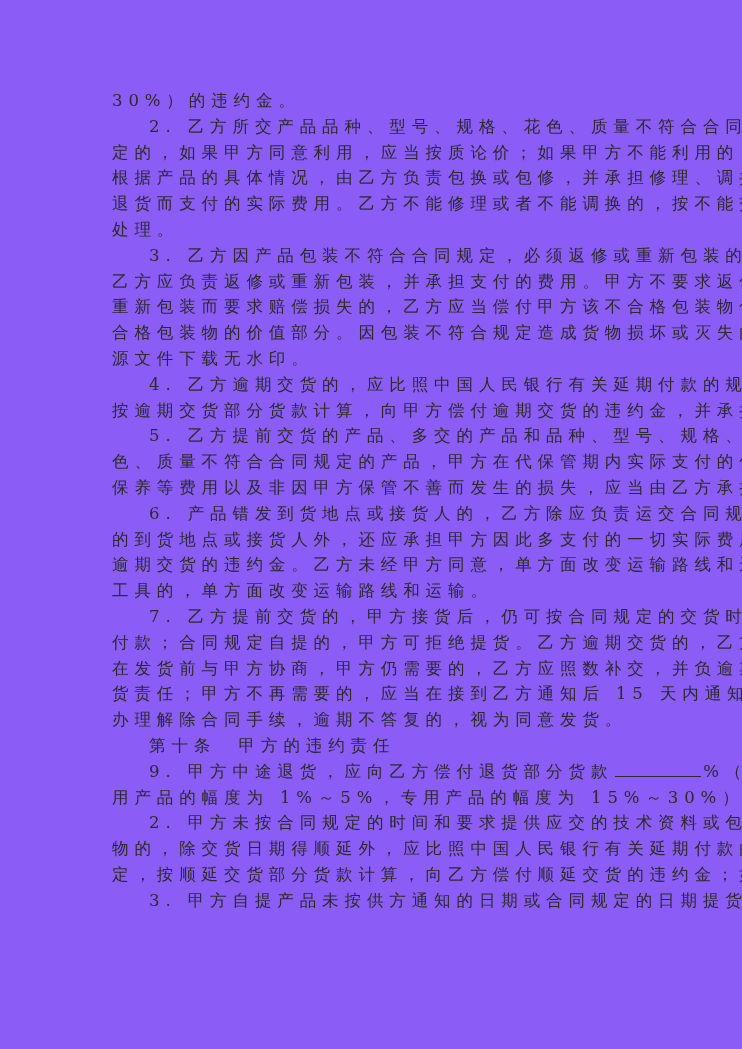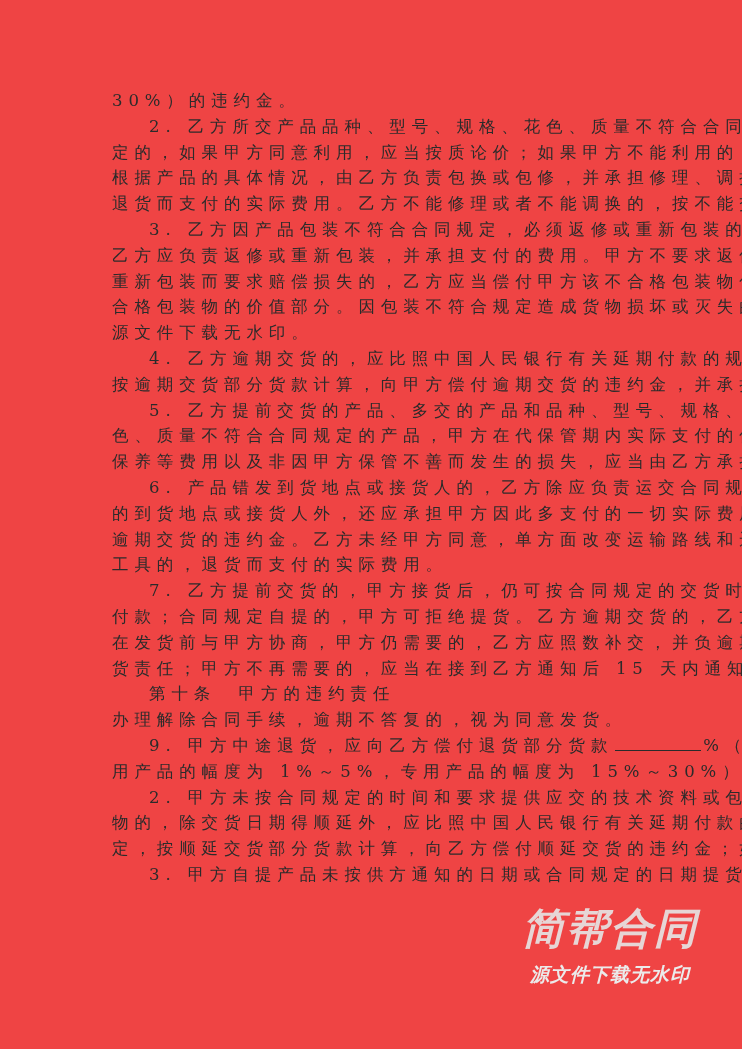--- a/index.html
+++ b/index.html
@@ -12,21 +12,21 @@
       height: 1049px;
       position: relative;
       overflow: hidden;
       font-family: "DejaVu Serif", "Liberation Serif", serif;
       color: #2b2b2b;
     }
     .page {
       position: absolute;
       left: 0; top: 0;
       width: 742px; height: 1049px;
-      background: #ef4444;
+      background: #8b5cf6;
     }
     .text-column {
       position: absolute;
       left: 112px;
       top: 88px;
       width: 520px;
     }
     .line {
       height: 25.8px;
       line-height: 25.8px;
@@ -75,47 +75,44 @@
 </head>
 <body>
 
 <div class="page">
   <div class="text-column">
     <div class="line">30%）的违约金。</div>
     <div class="line indent">2. 乙方所交产品品种、型号、规格、花色、质量不符合合同规</div>
     <div class="line">定的，如果甲方同意利用，应当按质论价；如果甲方不能利用的，应</div>
     <div class="line">根据产品的具体情况，由乙方负责包换或包修，并承担修理、调换或</div>
     <div class="line">退货而支付的实际费用。乙方不能修理或者不能调换的，按不能交货</div>
+    <div class="line">处理。</div>
     <div class="line indent">3. 乙方因产品包装不符合合同规定，必须返修或重新包装的，</div>
     <div class="line">乙方应负责返修或重新包装，并承担支付的费用。甲方不要求返修或</div>
     <div class="line">重新包装而要求赔偿损失的，乙方应当偿付甲方该不合格包装物低于</div>
     <div class="line">合格包装物的价值部分。因包装不符合规定造成货物损坏或灭失的，</div>
     <div class="line">源文件下载无水印。</div>
     <div class="line indent">4. 乙方逾期交货的，应比照中国人民银行有关延期付款的规定，</div>
     <div class="line">按逾期交货部分货款计算，向甲方偿付逾期交货的违约金，并承担甲</div>
     <div class="line indent">5. 乙方提前交货的产品、多交的产品和品种、型号、规格、花</div>
     <div class="line">色、质量不符合合同规定的产品，甲方在代保管期内实际支付的保管、</div>
     <div class="line">保养等费用以及非因甲方保管不善而发生的损失，应当由乙方承担。</div>
     <div class="line indent">6. 产品错发到货地点或接货人的，乙方除应负责运交合同规定</div>
     <div class="line">的到货地点或接货人外，还应承担甲方因此多支付的一切实际费用和</div>
     <div class="line">逾期交货的违约金。乙方未经甲方同意，单方面改变运输路线和运输</div>
-    <div class="line">工具的，退货而支付的实际费用。</div>
+    <div class="line">工具的，单方面改变运输路线和运输。</div>
     <div class="line indent">7. 乙方提前交货的，甲方接货后，仍可按合同规定的交货时间</div>
     <div class="line">付款；合同规定自提的，甲方可拒绝提货。乙方逾期交货的，乙方应</div>
     <div class="line">在发货前与甲方协商，甲方仍需要的，乙方应照数补交，并负逾期交</div>
     <div class="line">货责任；甲方不再需要的，应当在接到乙方通知后 15 天内通知乙方，</div>
+    <div class="line">办理解除合同手续，逾期不答复的，视为同意发货。</div>
     <div class="line indent">第十条　甲方的违约责任</div>
-    <div class="line">办理解除合同手续，逾期不答复的，视为同意发货。</div>
     <div class="line indent">
       <span>9. 甲方中途退货，应向乙方偿付退货部分货款</span><span class="blank"></span><span>%（通</span>
     </div>
     <div class="line">用产品的幅度为 1%～5%，专用产品的幅度为 15%～30%）的违约金。</div>
     <div class="line indent">2. 甲方未按合同规定的时间和要求提供应交的技术资料或包装</div>
     <div class="line">物的，除交货日期得顺延外，应比照中国人民银行有关延期付款的规</div>
     <div class="line">定，按顺延交货部分货款计算，向乙方偿付顺延交货的违约金；如果</div>
     <div class="line indent">3. 甲方自提产品未按供方通知的日期或合同规定的日期提货的，</div>
   </div>
 
-  <div class="watermark">
-    <div class="wm-title">简帮合同</div>
-    <div class="wm-sub">源文件下载无水印</div>
-  </div>
 </div>
 
 </body></html>

